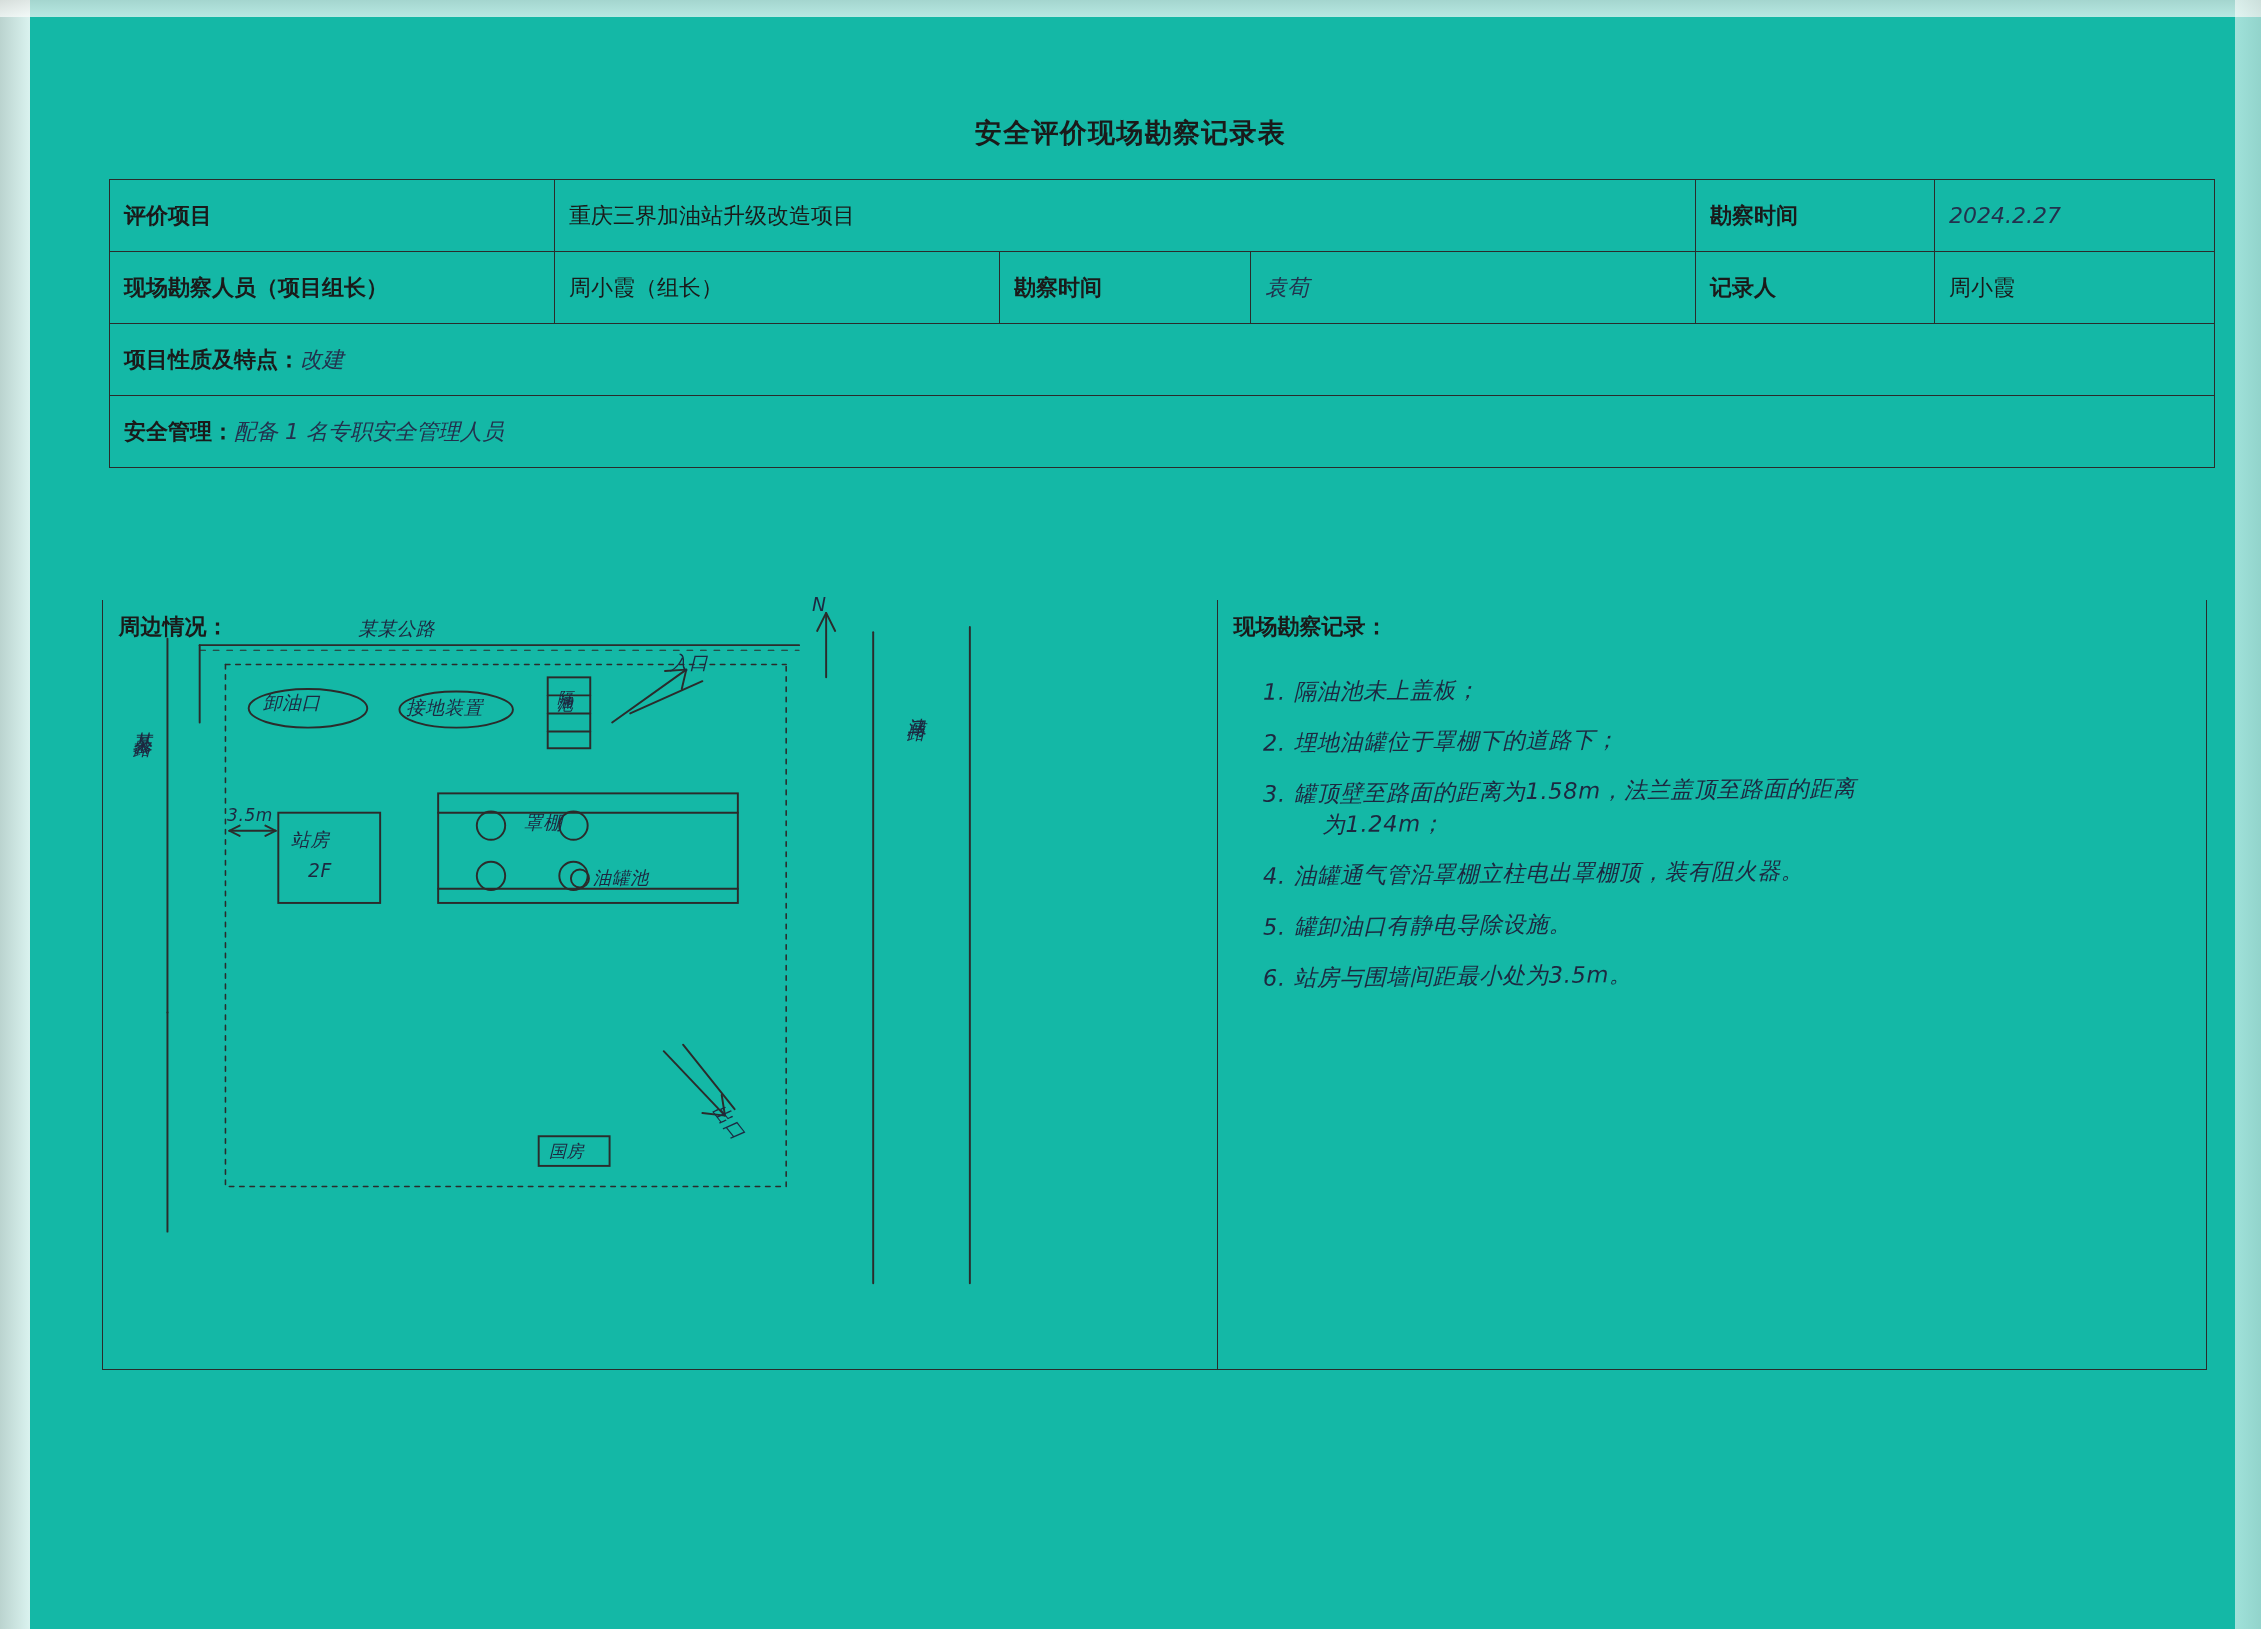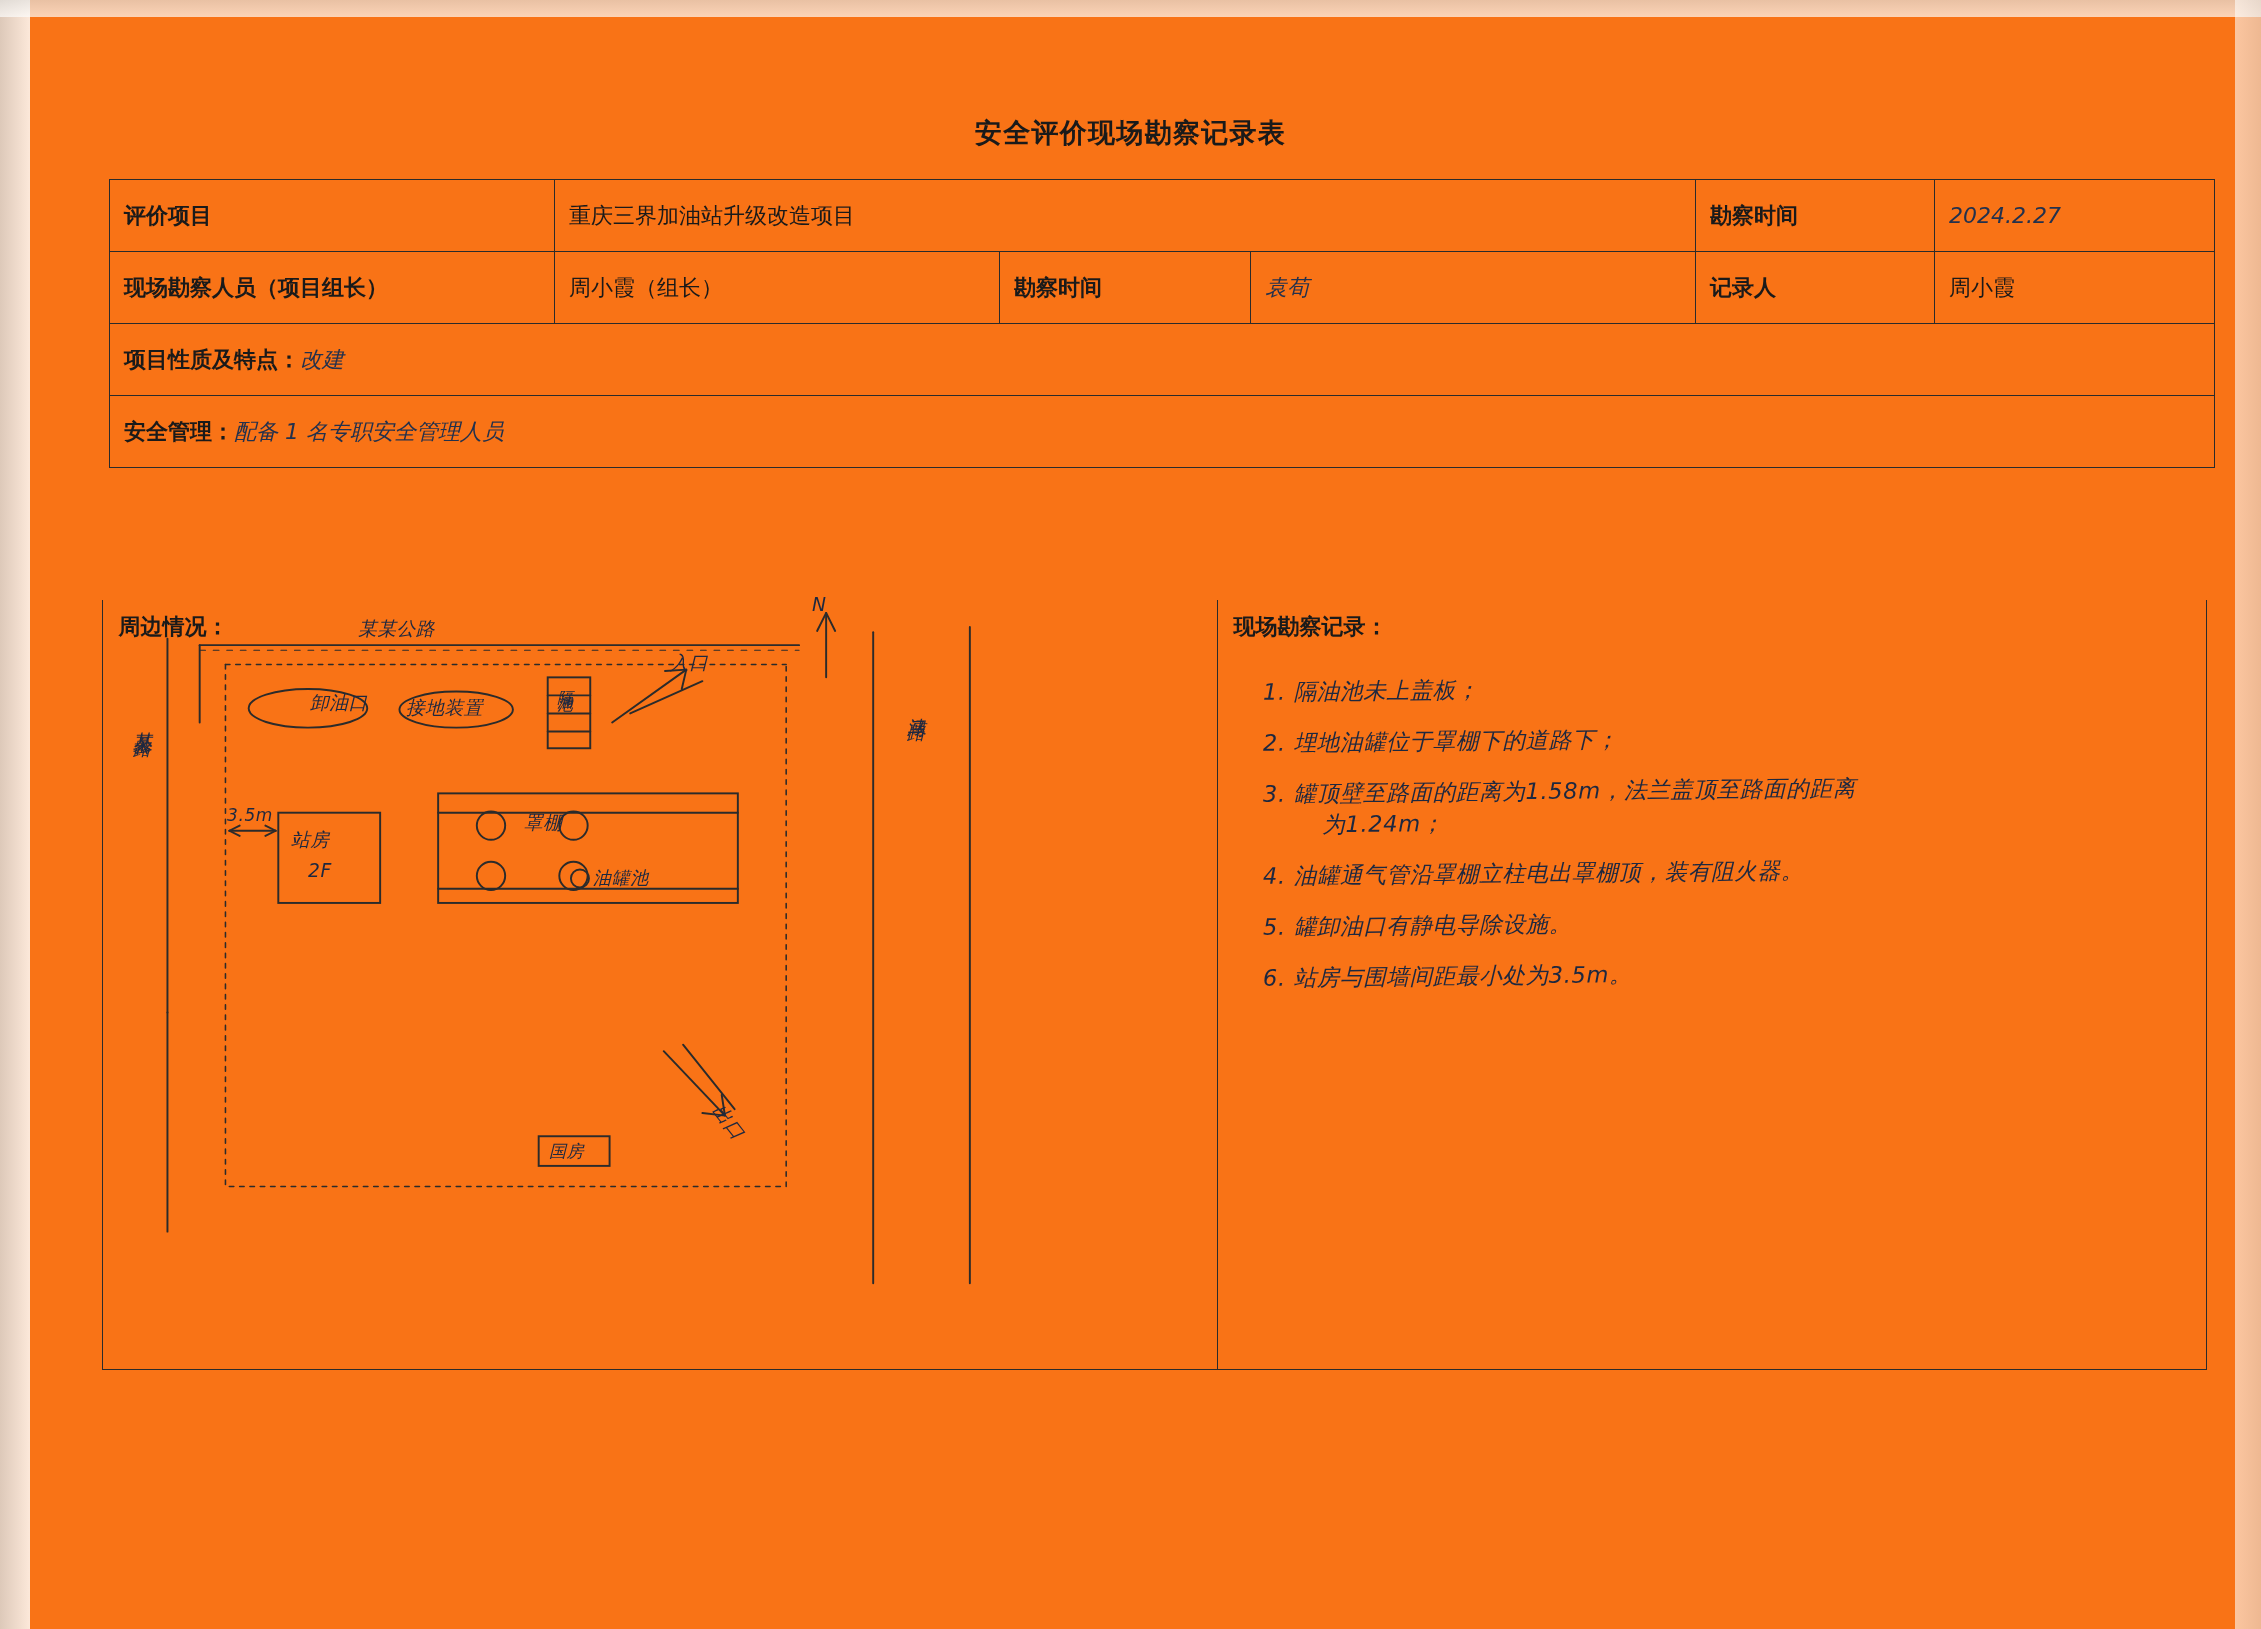--- a/index.html
+++ b/index.html
@@ -13,21 +13,21 @@
     font-family: "Liberation Serif", "DejaVu Serif", serif;
     color: #1a1a1a;
     position: relative;
     overflow: hidden;
   }
   .page {
     position: absolute;
     left: 0; top: 0;
     width: 2261px;
     height: 1630px;
-    background: #f97316;
+    background: #14b8a6;
   }
   
   .scan-edge-left {
     position: absolute;
     left: 0; top: 0;
     width: 30px; height: 1630px;
     background: linear-gradient(to right, #d8d8d6, #fdfdfc);
     opacity: .85;
   }
   .scan-edge-top {
@@ -266,21 +266,21 @@
             <rect x="676" y="832" width="110" height="46"></rect>
 
             <line x1="100" y1="640" x2="100" y2="980" stroke-width="3"></line>
           </g>
         </svg>
 
         <div class="sk-label" style="left:709px; top:-6.4px;">N</div>
         <div class="sk-label" style="left:255px; top:15.5px;">某某公路</div>
         <div class="sk-label vert" style="left:26px; top:116px;">某某公路</div>
         <div class="sk-label vert" style="left:800px; top:103px;">津马路</div>
-        <div class="sk-label" style="left:160px; top:90px;margin-left:47px;">卸油口</div>
+        <div class="sk-label" style="left:160px; top:90px;">卸油口</div>
         <div class="sk-label" style="left:303px; top:95px;">接地装置</div>
         <div class="sk-label vert" style="left:451px; top:79px; font-size:15.5px;">隔油池</div>
         <div class="sk-label" style="left:567px; top:50px;">入口</div>
         <div class="sk-label" style="left:606px; top:509px; transform:rotate(52deg);">出口</div>
         <div class="sk-label" style="left:188px; top:227px;">站房</div>
         <div class="sk-label" style="left:205px; top:260px;">2F</div>
         <div class="sk-label" style="left:124px; top:205px; font-size:17px;">3.5m</div>
         <div class="sk-label" style="left:421px; top:210px;">罩棚</div>
         <div class="sk-label" style="left:490px; top:266px; font-size:18px;">油罐池</div>
         <div class="sk-label" style="left:446px; top:540px; font-size:17px;">国房</div>

